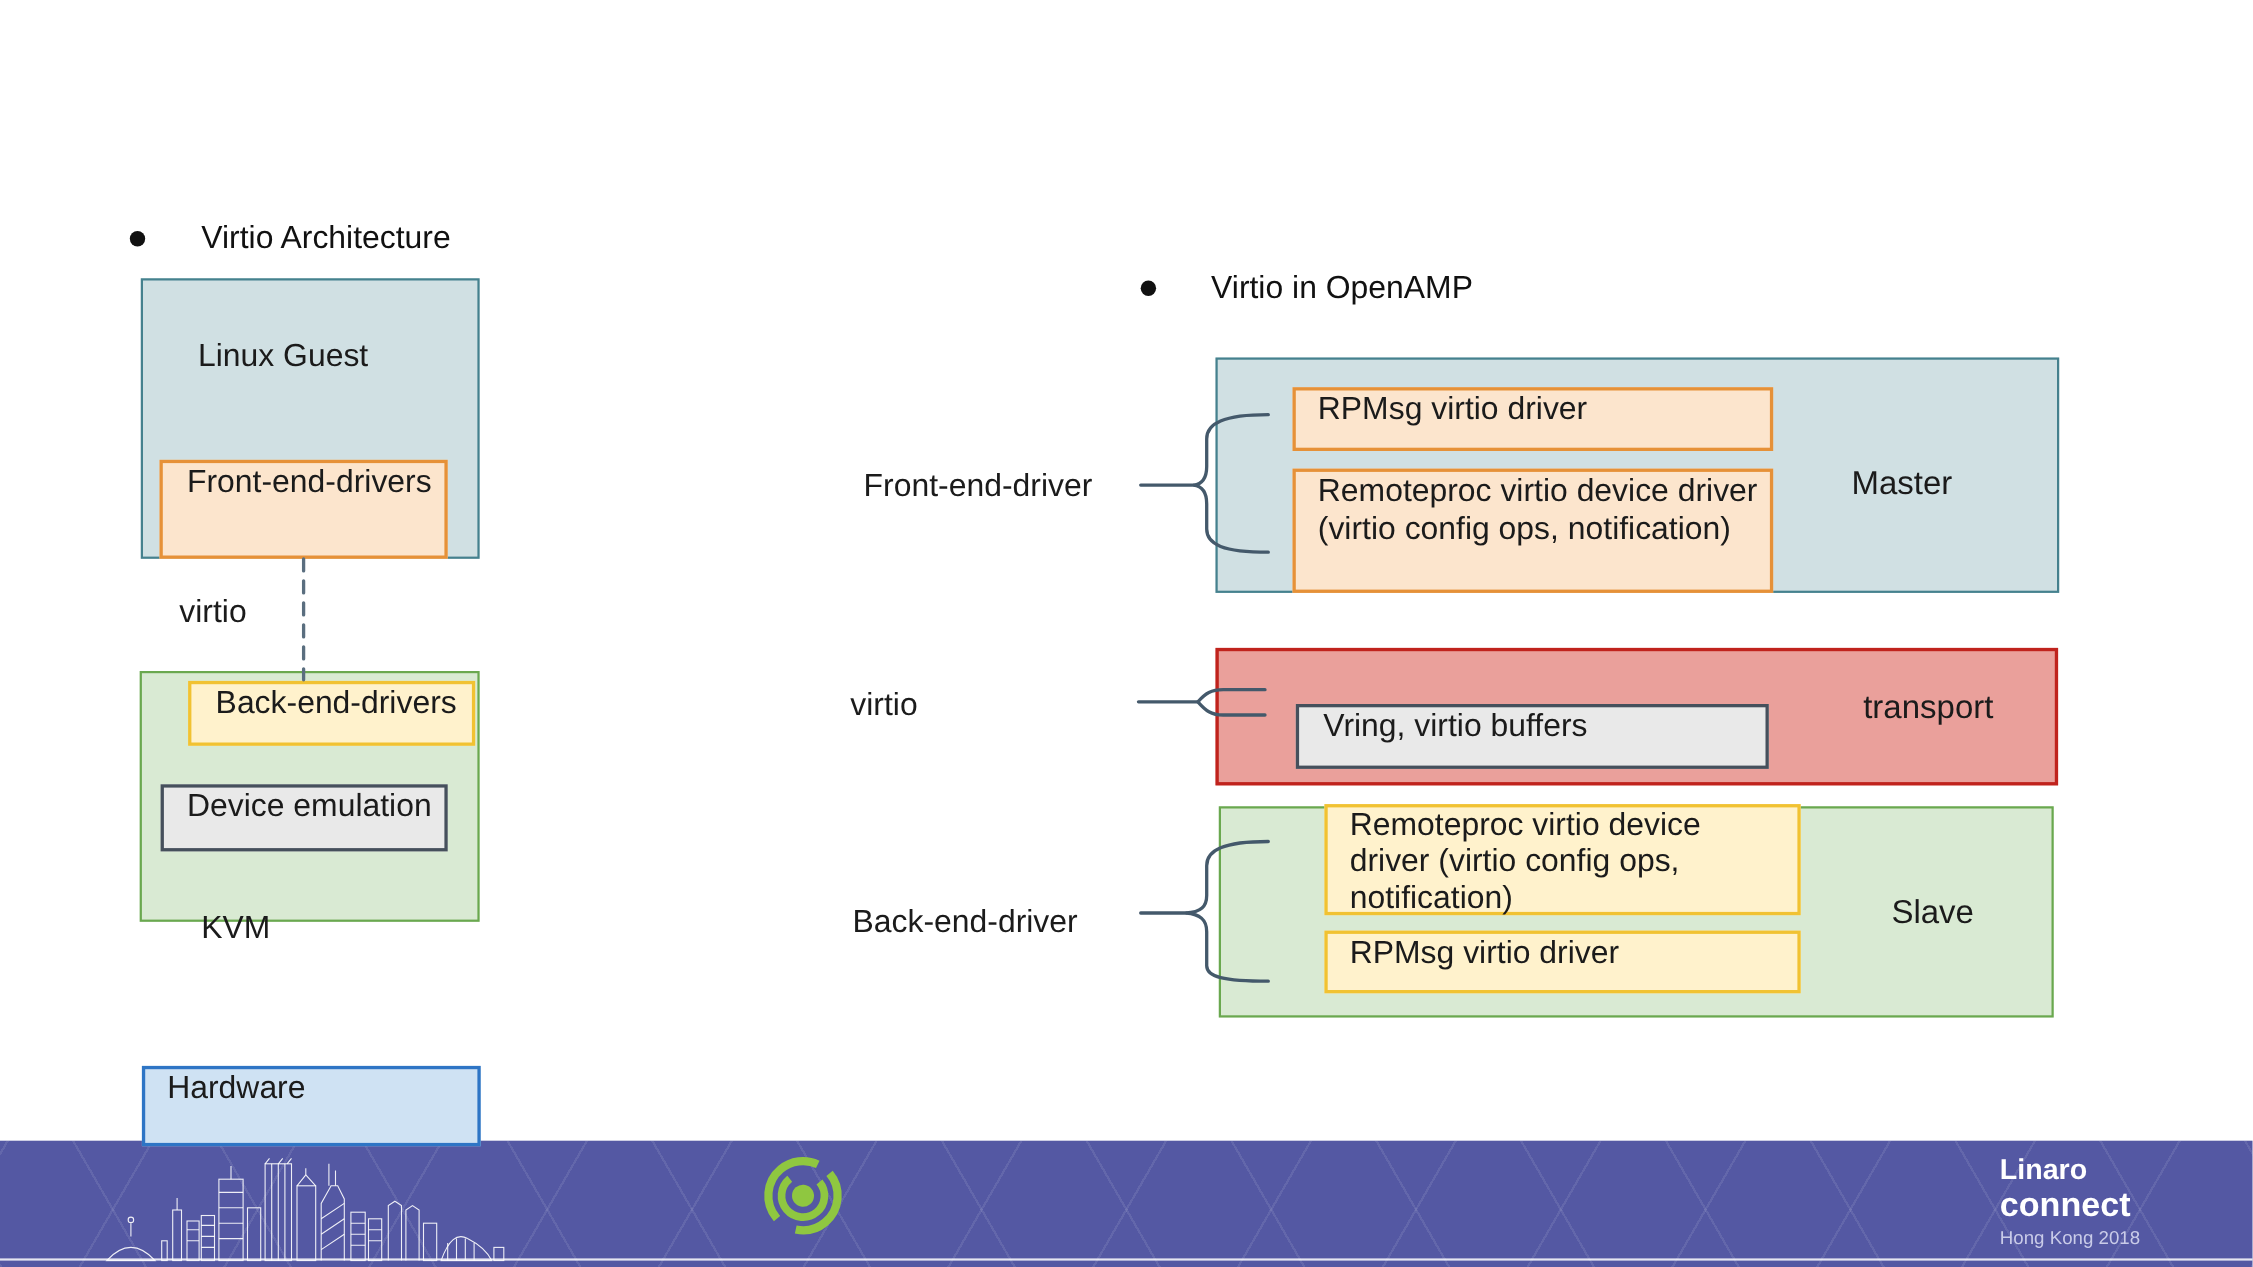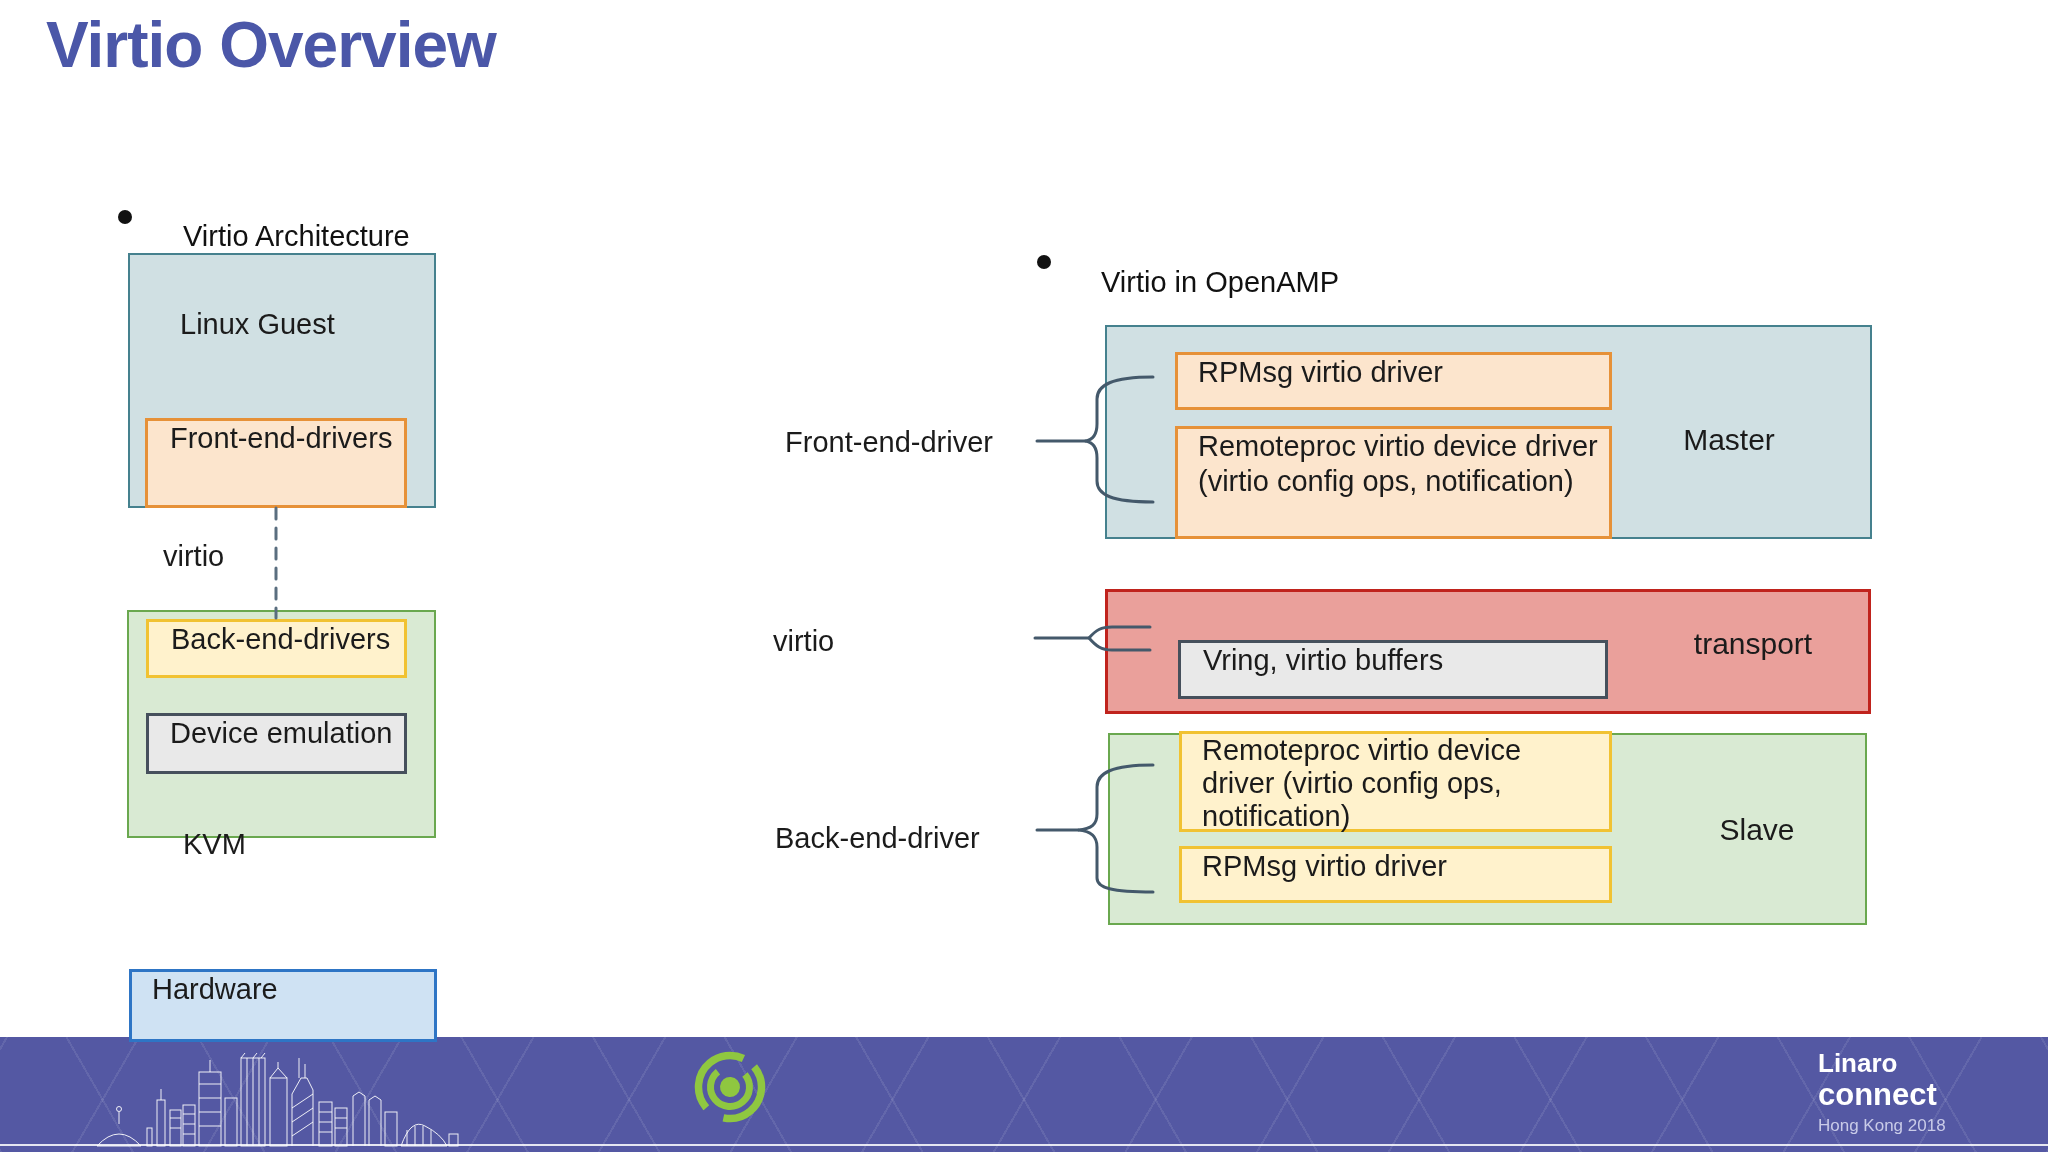--- a/index.html
+++ b/index.html
@@ -7,27 +7,27 @@
     position:relative;width:2048px;height:1152px;overflow:hidden;
     background:#ffffff;font-family:"Liberation Sans", sans-serif;color:#1b1b1b;
   }
   .abs{position:absolute;}
   #title{
     left:46px;top:8px;font-size:64px;font-weight:700;color:var(--title-blue,#4b57a8);
     letter-spacing:-1px;
   }
   #subtitle{left:50px;top:108px;font-size:32px;color:#1b1b1b;width:1920px;}
   .bullet-dot{width:14px;height:14px;border-radius:50%;background:#111;}
-  .bullet-text{font-size:29px;color:#111;margin-top:20px;}
+  .bullet-text{font-size:29px;color:#111;}
   .dbox{box-sizing:border-box;font-size:29px;line-height:35px;color:#1b1b1b;}
   .flexc{display:flex;align-items:flex-start;}
   
   .teal  {background:var(--teal-fill);  border:2px solid var(--teal-border);}
   .orange{background:var(--orange-fill);border:3px solid var(--orange-border);}
-  .yellow{background:var(--yellow-fill);border:3px solid var(--yellow-border);}
+  .yellow{background:var(--yellow-fill);border:3px solid var(--yellow-border);margin-left:25px;}
   .green {background:var(--green-fill); border:2px solid var(--green-border);}
   .gray  {background:var(--gray-fill);  border:3px solid var(--gray-border);margin-top:32px;}
   .red   {background:var(--red-fill);   border:3px solid var(--red-border);}
   .blue  {background:var(--blue-fill);  border:3px solid var(--blue-border);}
   .region-label{font-size:30px;transform:translate(-50%,-50%);white-space:nowrap;}
   .side-label{font-size:29px;white-space:nowrap;}
   #connector-layer{left:0;top:0;pointer-events:none;}
   
   #footer{
     left:0;top:1037px;width:2048px;height:115px;
@@ -40,21 +40,20 @@
   #logo-text{left:1818px;top:1050px;color:#ffffff;line-height:1;}
   #logo-text .l1{font-size:26px;font-weight:700;}
   #logo-text .l2{font-size:31px;font-weight:700;margin-top:3px;}
   #logo-text .l3{font-size:17px;font-weight:400;color:#c9cbe8;margin-top:7px;}
 </style>
 </head>
 <body>
 
 <div id="slide">
 
-  <div id="title" class="abs">Virtio Overview</div>
 
   <div class="abs bullet-dot" style="left:118px;top:210px;"></div>
   <div class="abs bullet-text" style="left:183px;top:200px;">Virtio Architecture</div>
 
   <div class="abs dbox teal" style="left:128px;top:253px;width:308px;height:255px;">
     <span class="abs" style="left:50px;top:52px;">Linux Guest</span>
   </div>
   <div class="abs dbox orange flexc" style="left:145px;top:418px;width:262px;height:90px;padding-left:22px;">
     <span>Front-end-drivers</span>
   </div>

